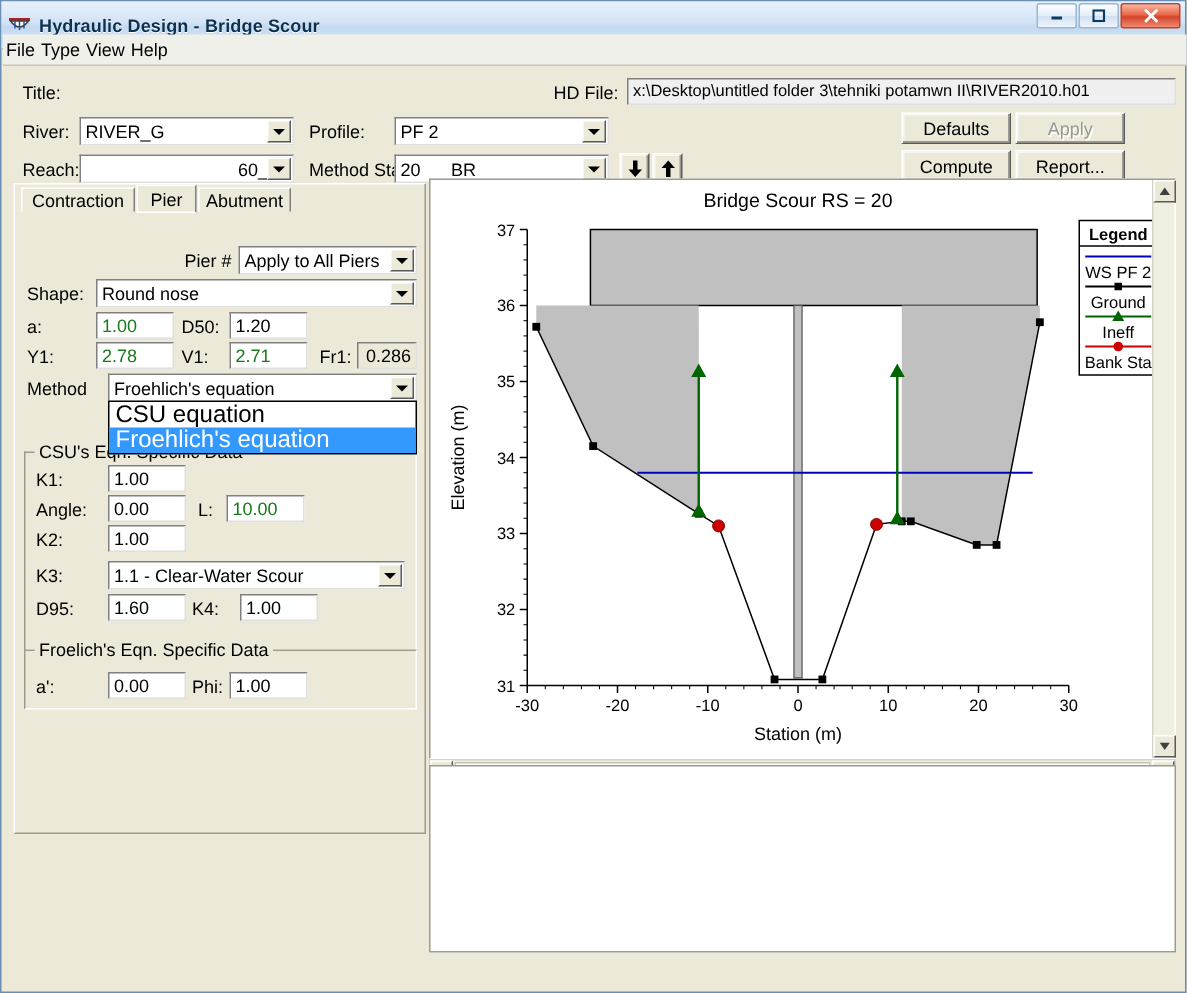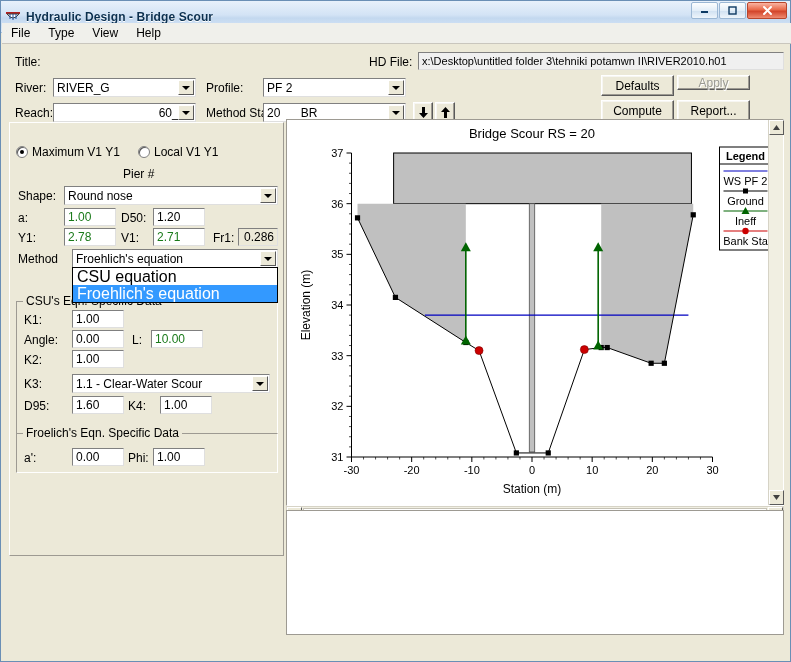--- a/index.html
+++ b/index.html
@@ -44,21 +44,21 @@
     background:linear-gradient(180deg,#f9b4a2 0%,#e8694a 45%,#d2442a 55%,#ef8a70 100%);
     border-color:#b8452c;
   }
   .wbtn svg{display:block;}
   
   .menubar{
     position:absolute;left:1px;top:22px;width:789px;height:21px;
     background:#f0f0eb;border-bottom:1px solid #c9c6bd;
     display:flex;align-items:center;box-sizing:border-box;
   }
-  .menu-item{padding:2px 9px;font-size:12px;color:#000;cursor:default;}
+  .menu-item{padding:2px 2px;font-size:12px;color:#000;cursor:default;}
   
   .hdr{position:absolute;left:0;top:44px;width:791px;height:72px;}
   .lbl{position:absolute;font-size:12px;color:#000;white-space:nowrap;}
   .tfield{
     position:absolute;box-sizing:border-box;
     background:#fff;border:1px solid #808080;
     border-right-color:#dfdfdf;border-bottom-color:#dfdfdf;
     font-size:12px;color:#000;
     padding:1px 3px;line-height:15px;overflow:hidden;white-space:nowrap;
   }
@@ -266,40 +266,41 @@
           <path d="M4 1 h3 v6 h3 l-4.5 5 L1 7 h3 z" fill="#000"></path>
         </svg>
     </div>
     <div class="btn tiny" style="left:434px;top:57px;width:20px;height:21px;">
       <svg width="11" height="13" viewBox="0 0 11 13">
           <path d="M4 12 h3 v-6 h3 L5.5 1 L1 6 h3 z" fill="#000"></path>
         </svg>
     </div>
 
     <div class="btn" style="left:600px;top:30px;width:73px;height:21px;">Defaults</div>
-    <div class="btn disabled" style="left:676px;top:30px;width:73px;height:15px;">Apply</div>
+    <div class="btn disabled" style="left:676px;top:30px;width:73px;height:21px;">Apply</div>
     <div class="btn" style="left:600px;top:55px;width:73px;height:21px;">Compute</div>
     <div class="btn" style="left:676px;top:55px;width:73px;height:21px;">Report...</div>
   </div>
 
   <div class="leftpanel">
 
-
-    <div class="radio-row">
-      <label class="radio" style="left:0;top:0;">
-        <span class="rdot on"></span>
-        <span>Maximum V1 Y1</span>
-      </label>
-      <label class="radio" style="left:122px;top:0;">
-        <span class="rdot"></span>
-        <span>Local V1 Y1</span>
-      </label>
-    </div>
+    <div class="tabstrip">
+      <div class="tab" style="left:4px;width:76px;">Contraction</div>
+      <div class="tab active" style="left:81px;width:40px;">Pier</div>
+      <div class="tab" style="left:122px;width:62px;">Abutment</div>
+    </div>
+
 
     <span class="lbl" style="left:113px;top:44px;">Pier #</span>
+    <div class="combo" style="left:149px;top:41px;width:119px;">
+      <span class="ctext">Apply to All Piers</span>
+      <span class="arrow">
+          <span class="tri-d"></span>
+        </span>
+    </div>
 
     <span class="lbl" style="left:8px;top:66px;">Shape:</span>
     <div class="combo" style="left:54px;top:63px;width:214px;">
       <span class="ctext">Round nose</span>
       <span class="arrow">
           <span class="tri-d"></span>
         </span>
     </div>
 
     <span class="lbl" style="left:8px;top:88px;">a:</span>

